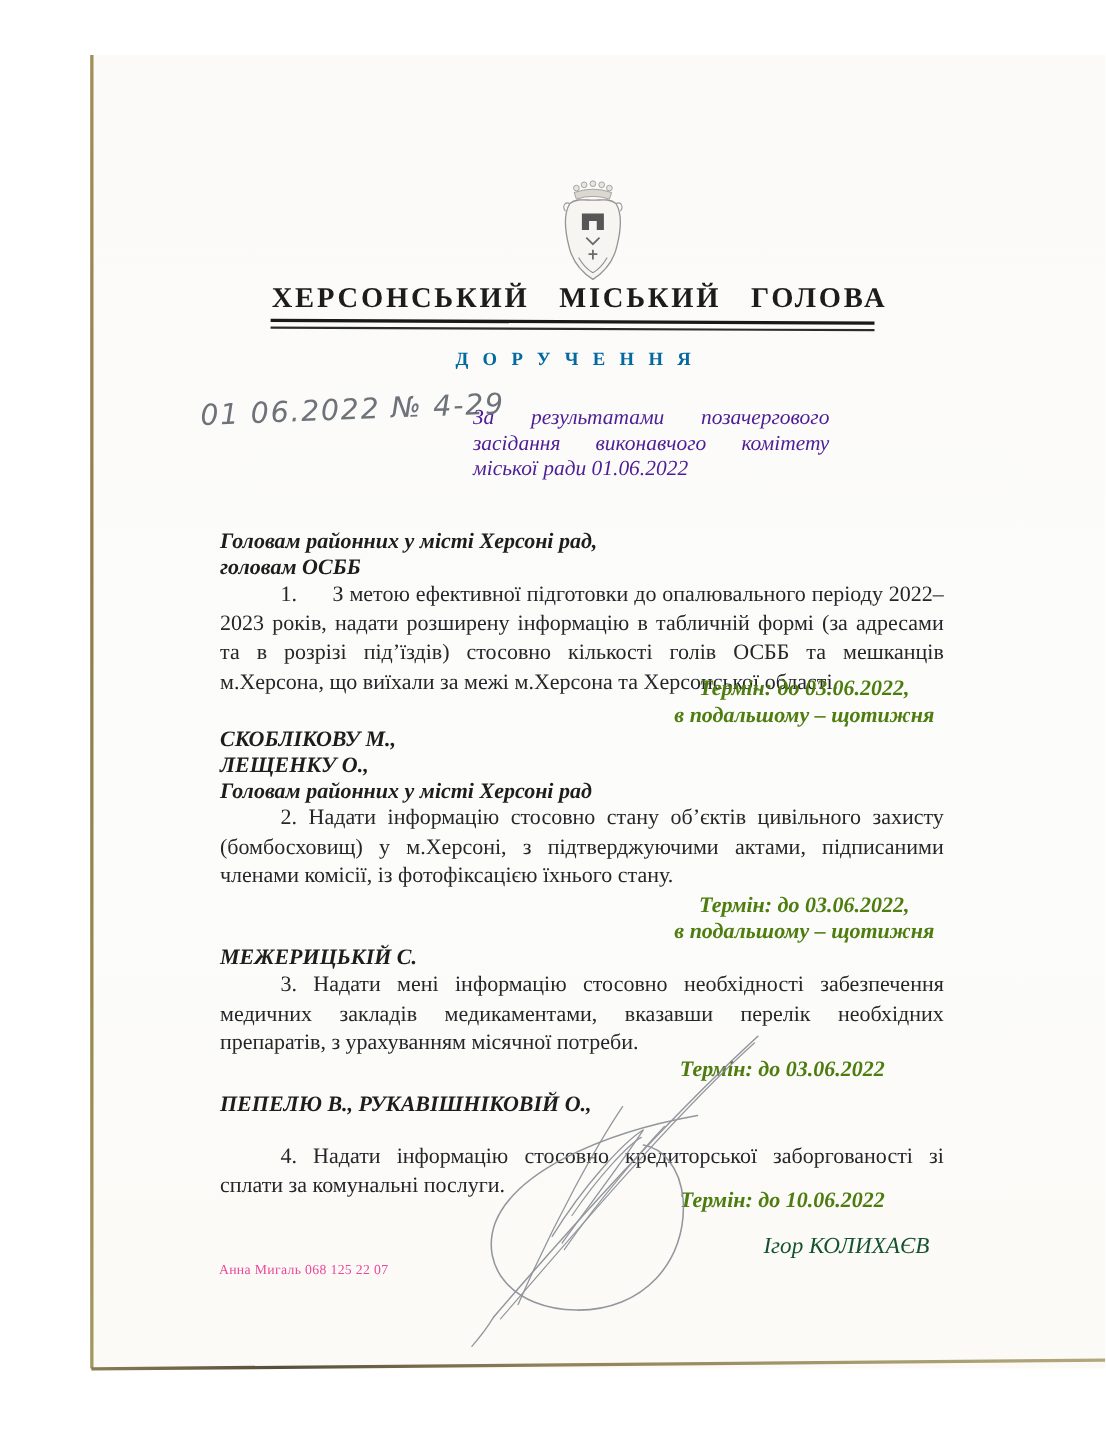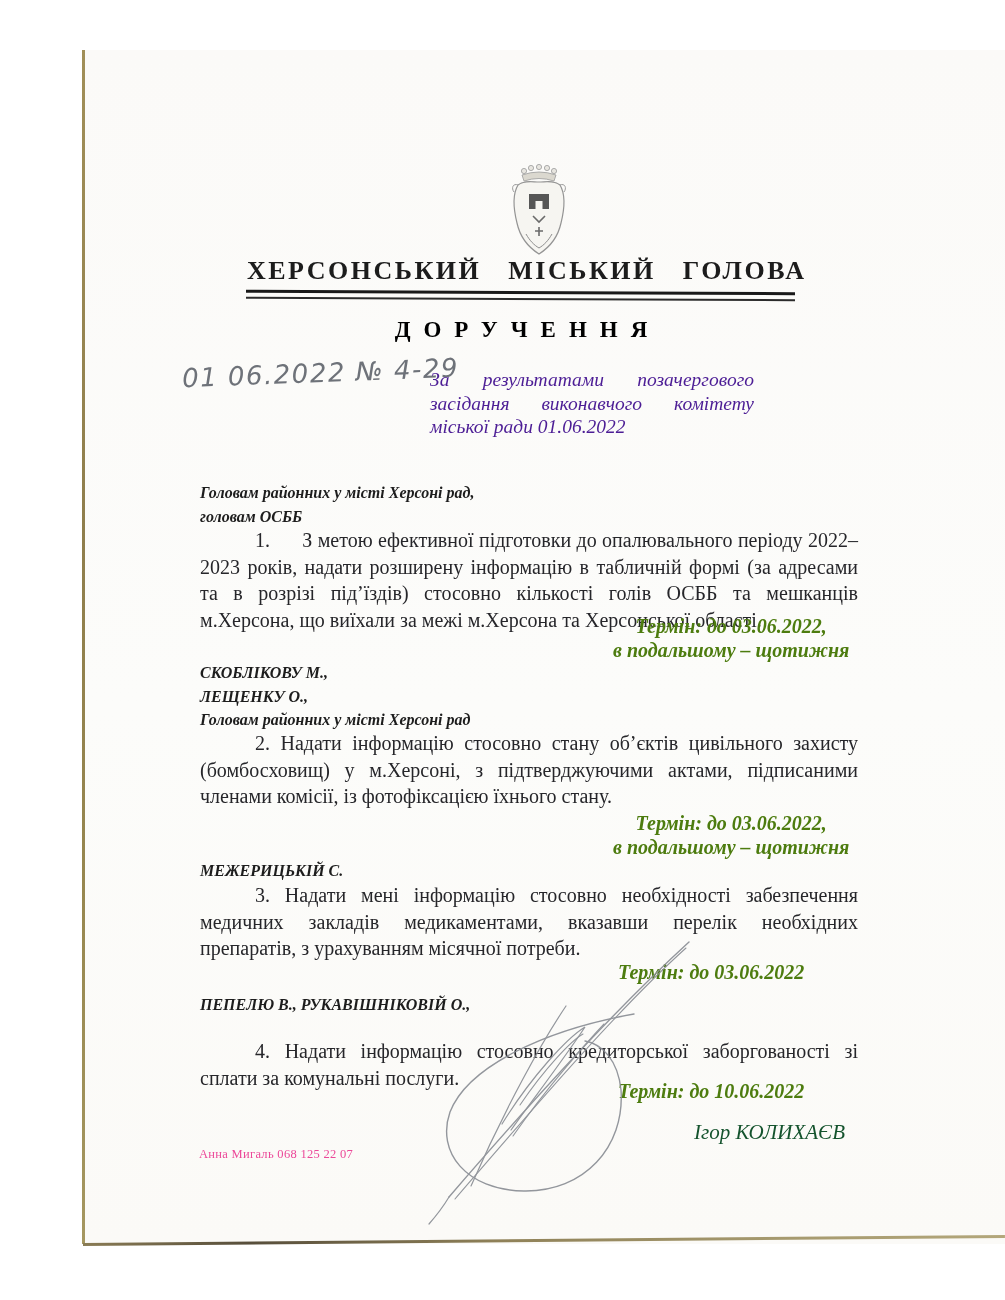--- a/index.html
+++ b/index.html
@@ -12,28 +12,28 @@
   .edge-bottom{position:absolute;left:83px;top:1243px;width:922px;height:3px;
          transform:rotate(-0.5deg);transform-origin:left center;
          background:linear-gradient(90deg,#8a7c55 0%,#574e3b 18%,#8f8158 45%,#a5996e 75%,#b3a77b 100%);}
   .emblem{position:absolute;left:502px;top:161px;width:74px;height:99px;}
   .org-title{position:absolute;left:247px;top:256px;width:548px;text-align:center;
          font-weight:bold;font-size:26px;letter-spacing:2.5px;word-spacing:18px;color:#1c1c1c;white-space:nowrap;}
   .title-underline{position:absolute;left:246px;top:291px;width:549px;height:4px;
          border-top:3px solid #191919;border-bottom:2px solid #2b2b2b;
          transform:rotate(0.25deg);}
   .doc-type{position:absolute;left:247px;top:317px;width:548px;text-align:center;
-         font-weight:bold;font-size:23px;letter-spacing:13px;text-indent:13px;color:#000000;white-space:nowrap;}
+         font-weight:bold;font-size:17px;letter-spacing:13px;text-indent:13px;color:#0369a1;white-space:nowrap;}
   .handwritten{position:absolute;left:182px;top:358px;font-size:26px;font-style:italic;
          color:#6e7279;transform:rotate(-2.2deg);letter-spacing:1.5px;white-space:nowrap;
          font-family:"DejaVu Sans", sans-serif;font-weight:300;}
   .basis{position:absolute;left:430px;top:368px;width:324px;font-style:italic;
          font-size:19.5px;line-height:23.5px;color:#4c1d95;}
   .basis .just{text-align:justify;text-align-last:justify;}
-  .addr{position:absolute;left:200px;font-weight:bold;font-style:italic;font-size:16px;
+  .addr{position:absolute;left:200px;font-weight:bold;font-style:italic;font-size:20px;
          line-height:23.5px;color:#1d1d1d;white-space:nowrap;}
   .para{position:absolute;left:200px;width:658px;font-size:20px;line-height:26.6px;
          text-align:justify;text-indent:55px;color:#26262a;}
   .term{position:absolute;font-weight:bold;font-style:italic;font-size:20px;
          line-height:23.5px;color:#4d7c0f;white-space:nowrap;text-align:center;}
   #addr1{top:481px}
   #para1{top:527px}
   #term1{left:613px;top:615px}
   #addr2{top:661px}
   #para2{top:730px}

